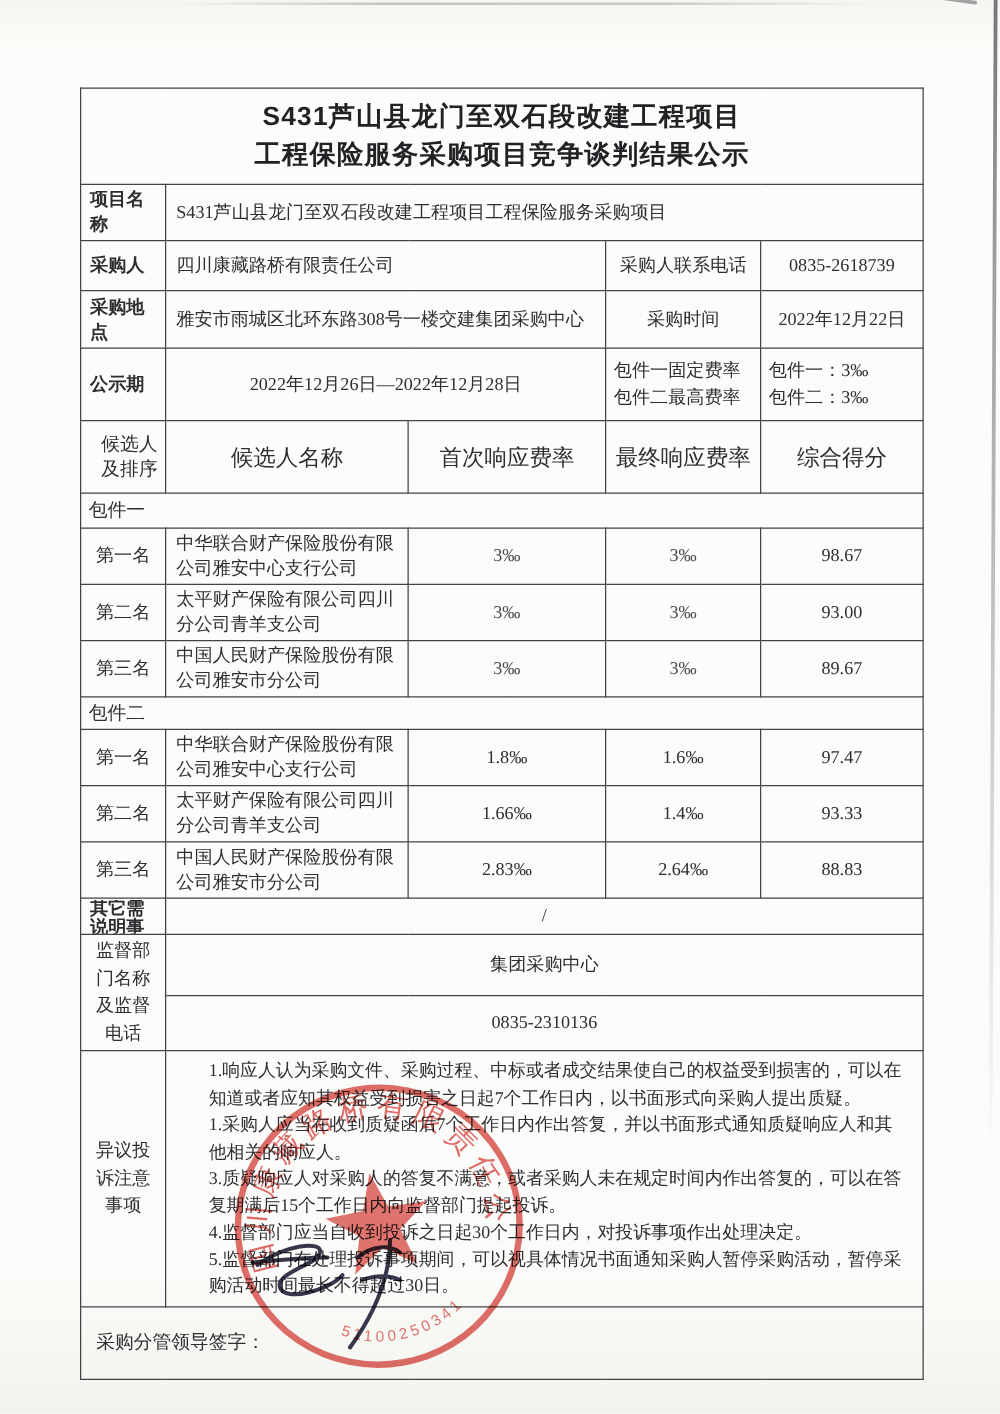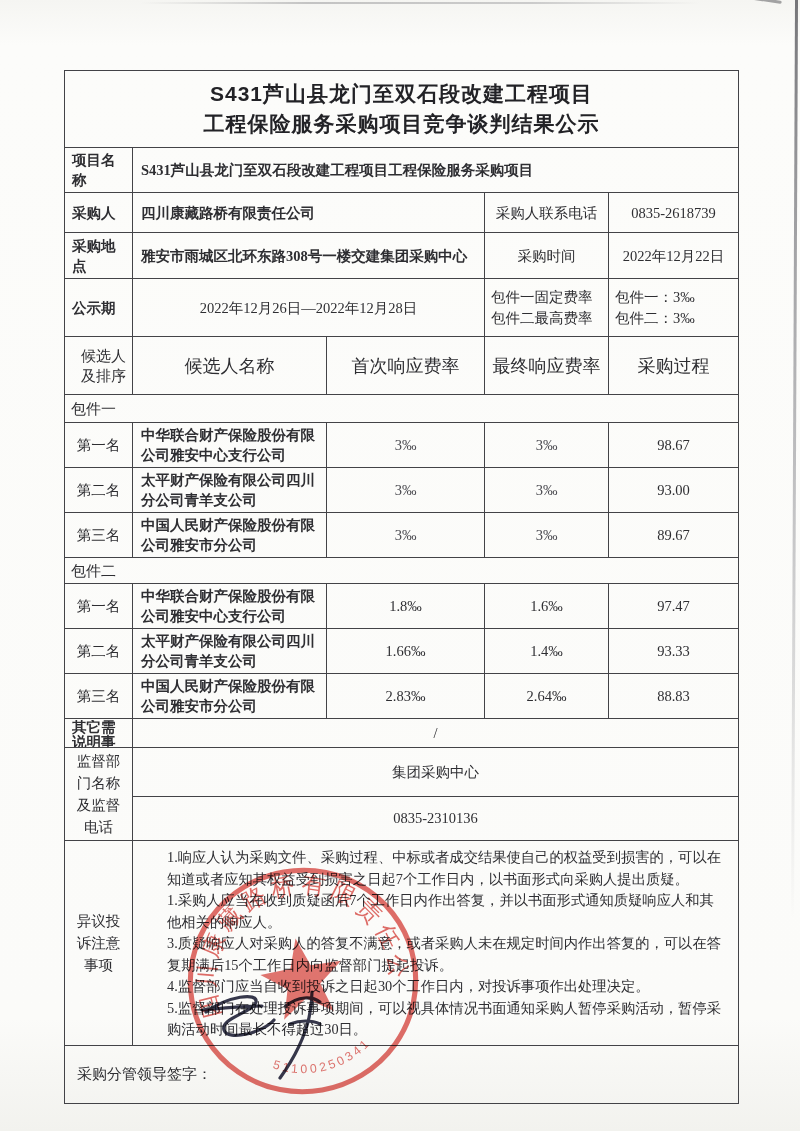--- a/index.html
+++ b/index.html
@@ -37,21 +37,21 @@
     padding:2px 6px;
     font-size:14.5px;
     line-height:20px;
     vertical-align:middle;
     word-break:break-all;
   }
   td.title-cell { text-align:center; padding:8px 4px; }
   .title-line { font-weight:bold; font-size:21px; line-height:30px; letter-spacing:1px; color:#222226; font-family:"Liberation Sans","DejaVu Sans",sans-serif; }
   td.lbl { text-align:left; padding-left:7px;font-weight:bold; }
   td.lbl-c { text-align:center; }
-  td.val-l { text-align:left; padding-left:8px;font-weight:bold; }
+  td.val-l { text-align:left; padding-left:8px; }
   td.val-c { text-align:center; }
   td.pkg { text-align:left; font-size:15px;margin-left:36px; }
   td.hdr { text-align:center; font-size:18px; }
   td.hdr-first { text-align:center; padding-left:16px; font-size:15px; }
   .two-line { text-align:left; line-height:21px; }
   .clip-label { max-height:27px; overflow:hidden; line-height:15px; }
   td.notes-cell { text-align:left; padding:6px 10px 4px 10px; vertical-align:top; }
   .note-item { font-size:14.3px; line-height:21.5px;margin-left:24px; }
   td.sign-cell { padding-left:12px; font-size:15px; }
   .muted { color:#4a4a50; }
@@ -113,21 +113,21 @@
       <div class="two-line">包件一：3‰</div>
       <div class="two-line">包件二：3‰</div>
     </td>
   </tr>
 
   <tr>
     <td class="hdr-first" height="58">候选人及排序</td>
     <td class="hdr">候选人名称</td>
     <td class="hdr">首次响应费率</td>
     <td class="hdr">最终响应费率</td>
-    <td class="hdr">采购过程</td>
+    <td class="hdr">综合得分</td>
   </tr>
 
   <tr>
         <td class="pkg" colspan="5" height="28">包件一</td>
       </tr>
   <tr>
     <td class="val-c" height="45">第一名</td>
     <td class="val-l">中华联合财产保险股份有限公司雅安中心支行公司</td>
     <td class="val-c muted">3‰</td>
     <td class="val-c muted">3‰</td>

